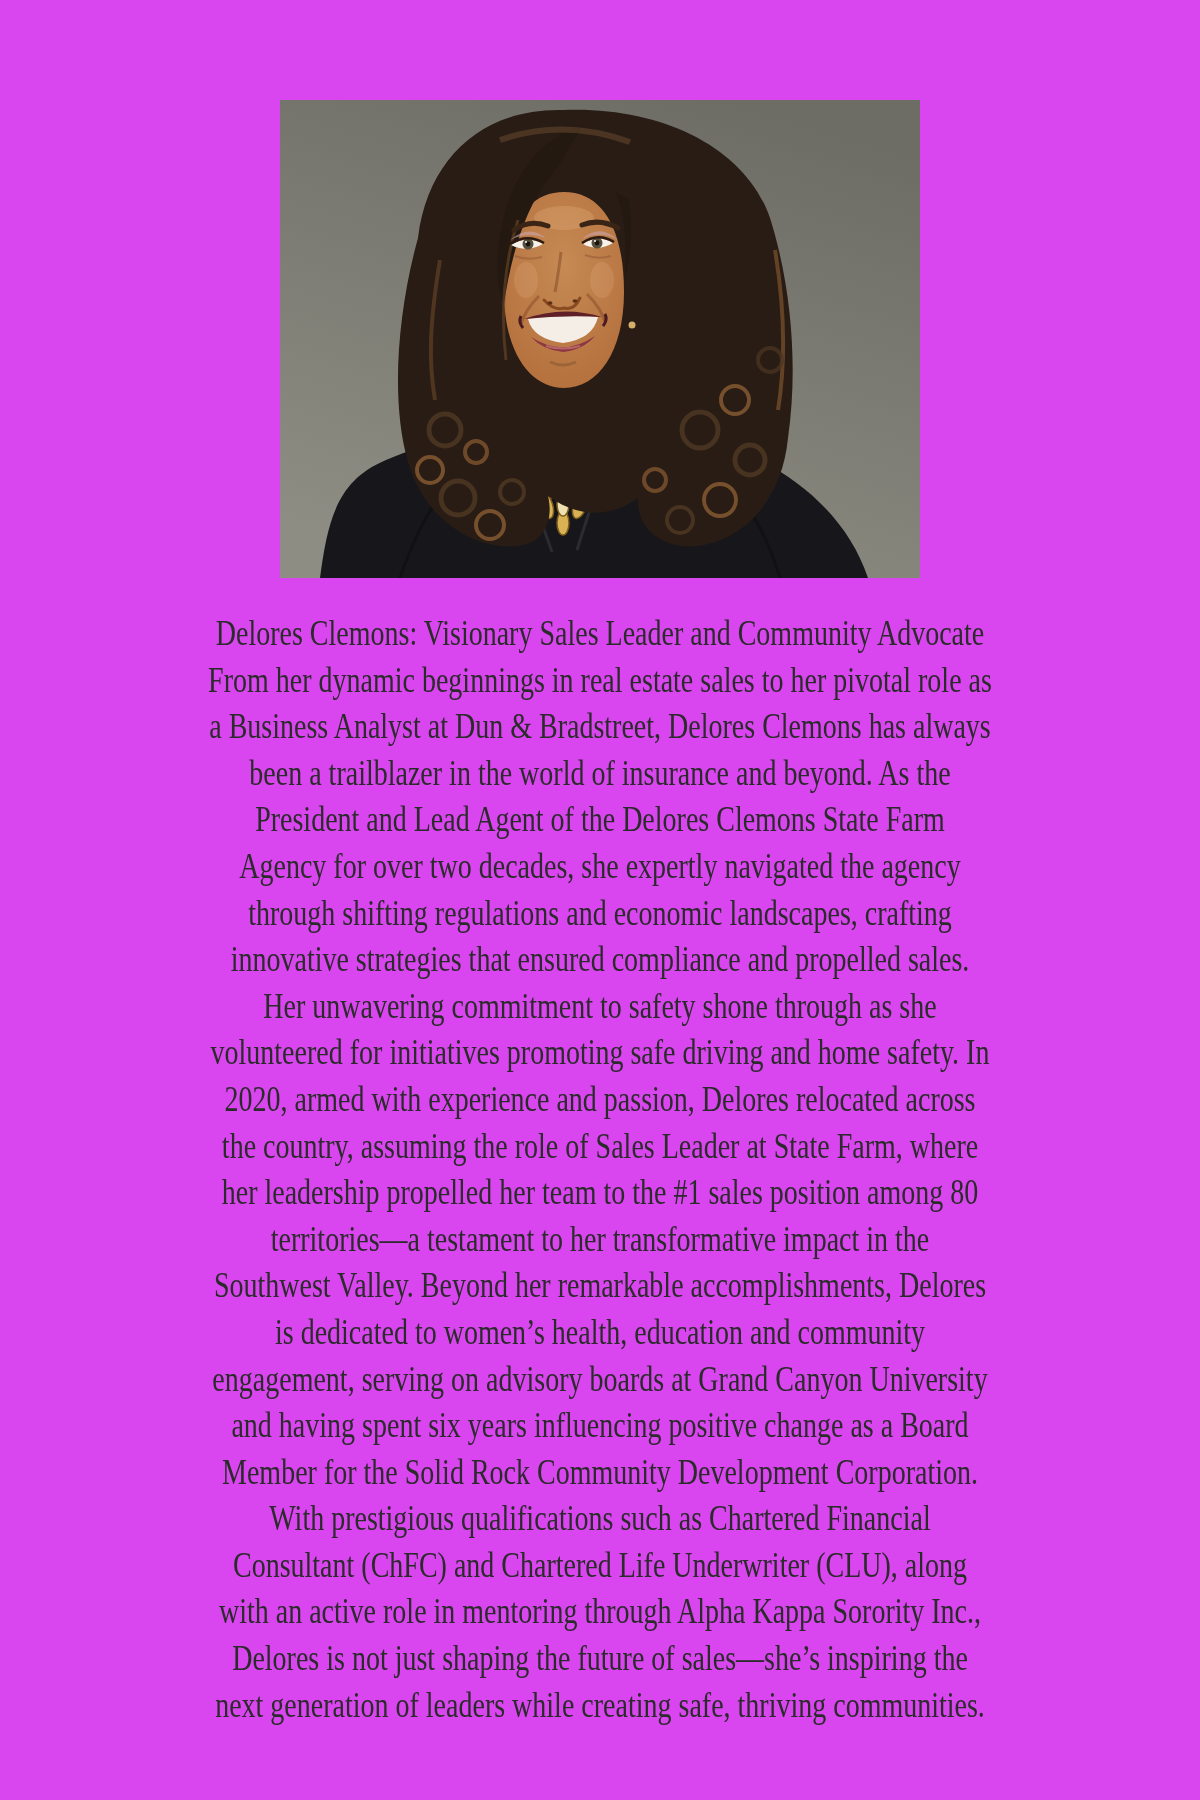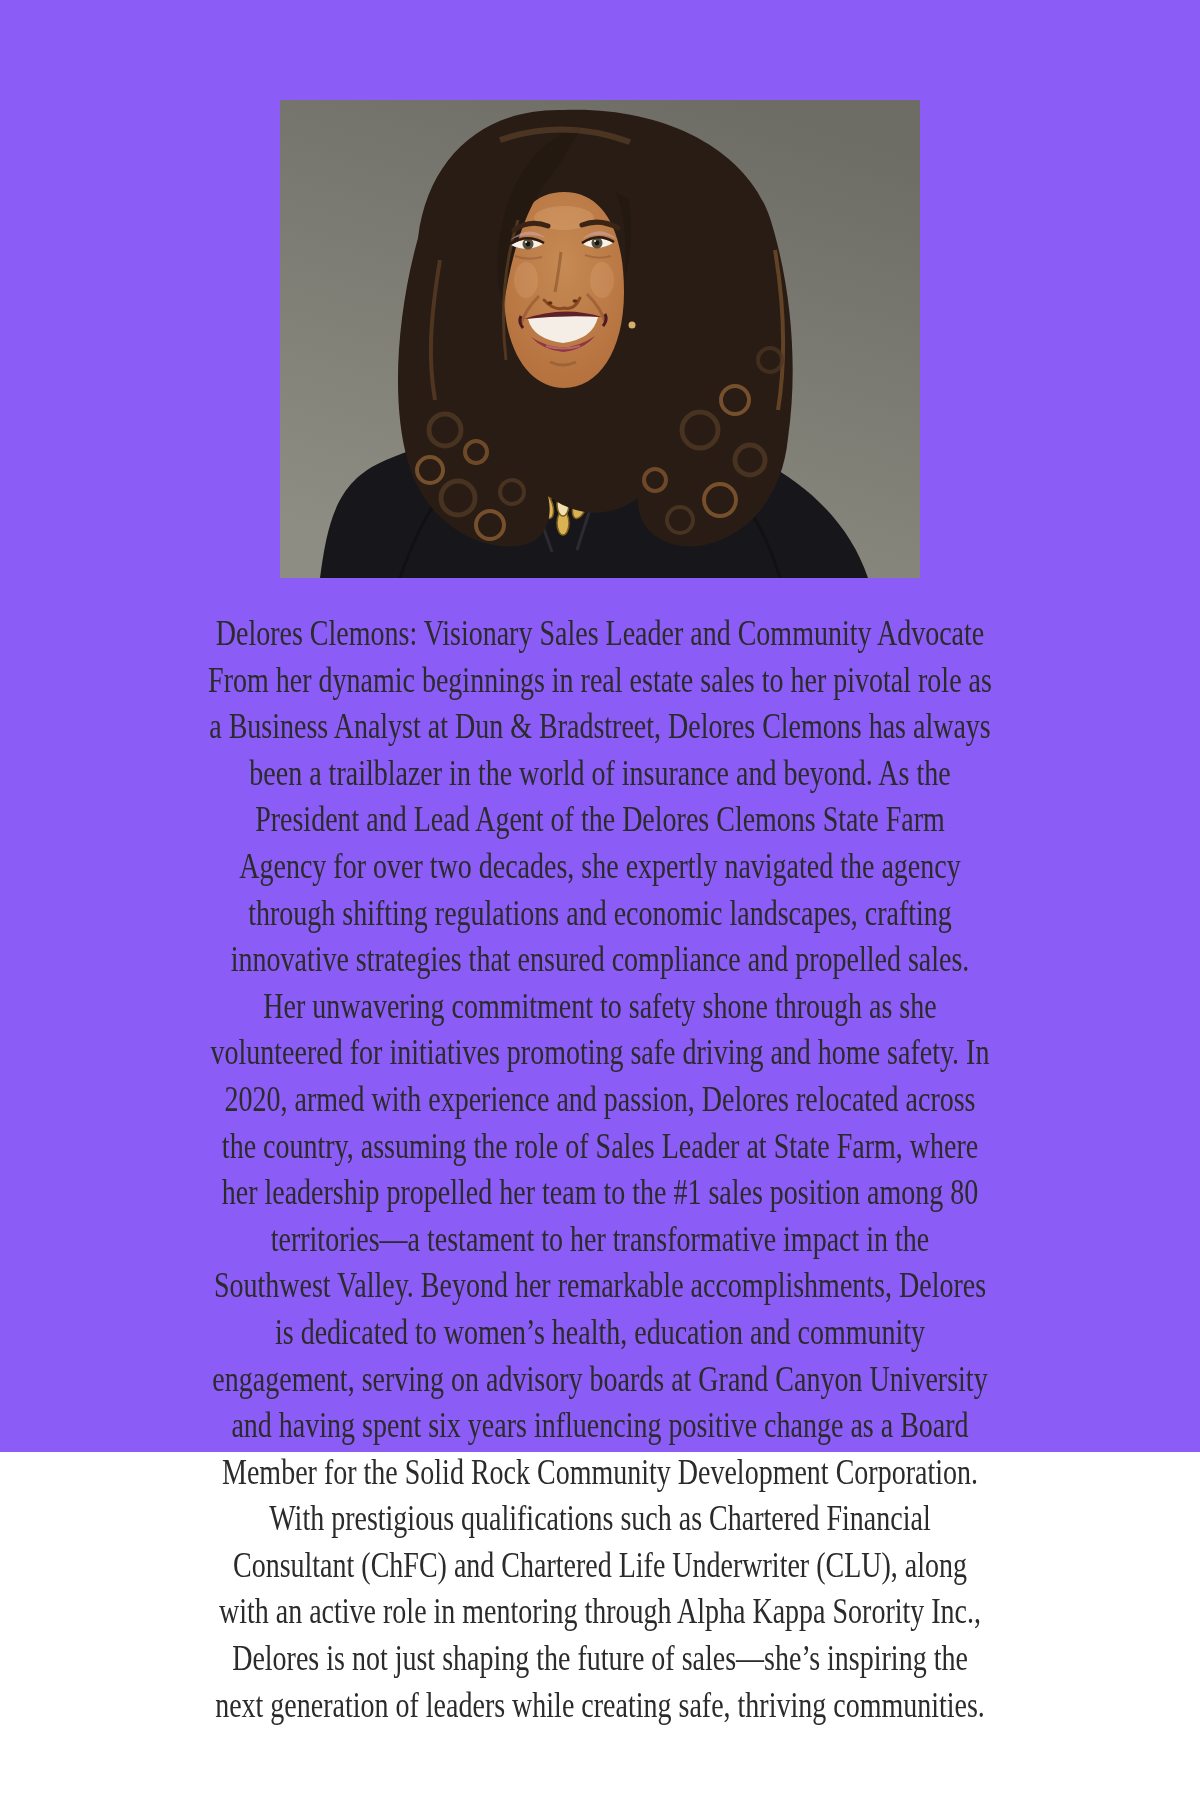--- a/index.html
+++ b/index.html
@@ -1,19 +1,19 @@
 <!DOCTYPE html>
 <html><head>
 <meta charset="utf-8">
 <style>
   html, body { margin: 0; padding: 0; background: #ffffff; }
   body { width: 1200px; height: 1800px; overflow: hidden; }
   .page {
-    position: relative; width: 1200px; height: 1452px;
-    background: #8b5cf6; font-family: "Liberation Serif", serif;
+    position: relative; width: 1200px; height: 1800px;
+    background: #d946ef; font-family: "Liberation Serif", serif;
   }
   .portrait {
     position: absolute; left: 280px; top: 100px;
     width: 640px; height: 478px; margin: 0;
   }
   .portrait svg { display: block; width: 100%; height: 100%; }
   .bio {
     position: absolute; left: 0; top: 611px; width: 1200px;
     text-align: center; color: #2b2b2b;
     font-size: 35px; line-height: 46.6px;

